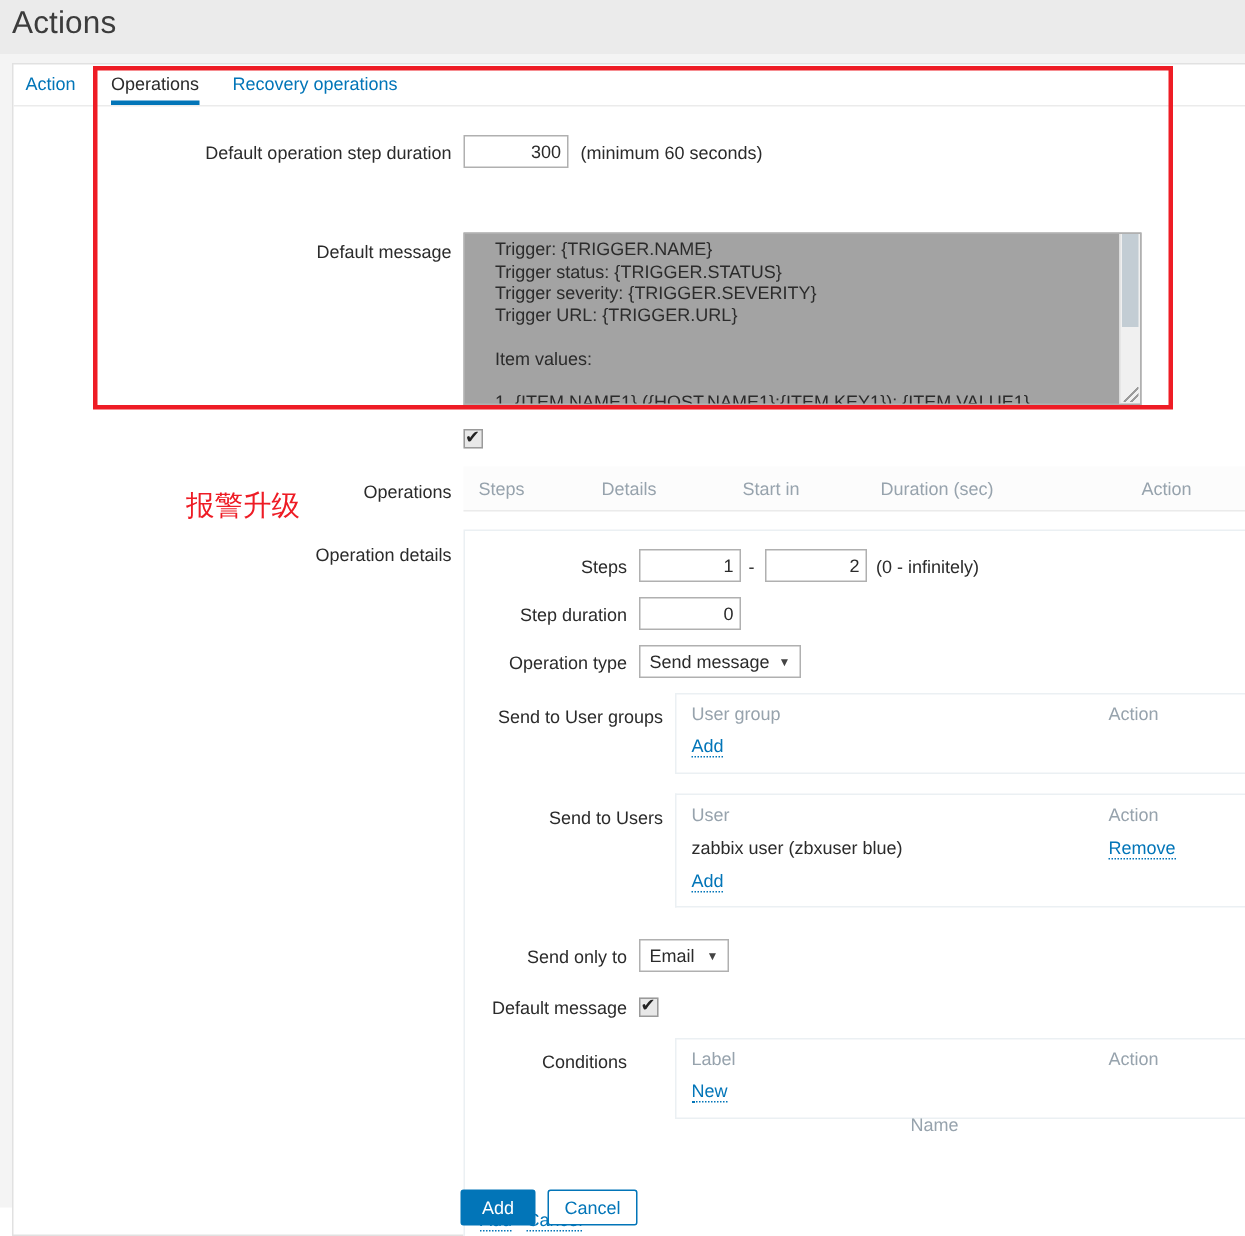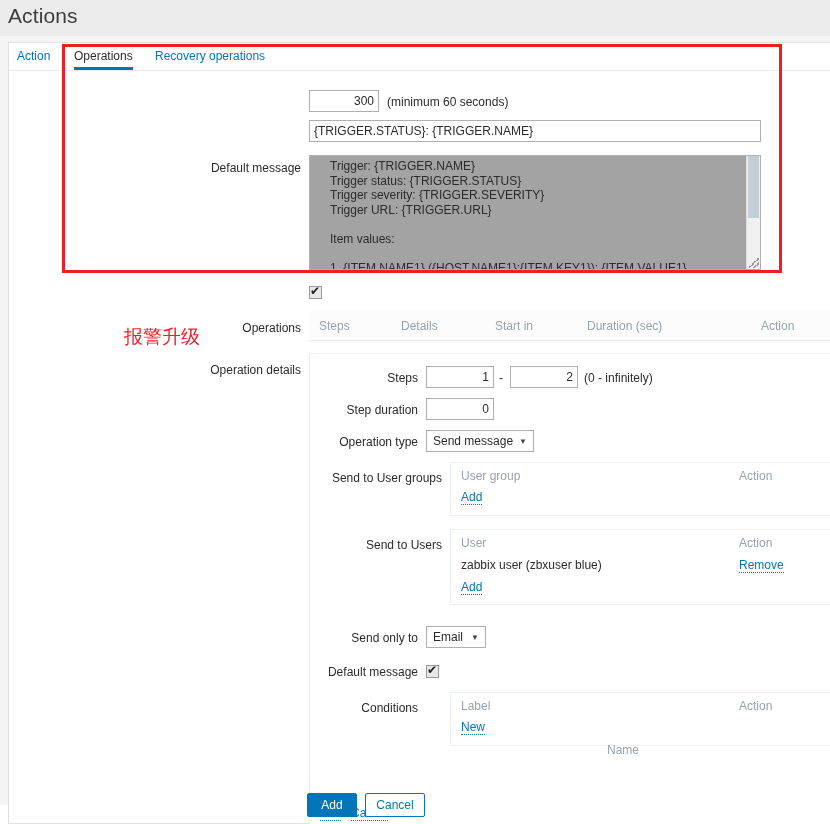--- a/index.html
+++ b/index.html
@@ -163,24 +163,24 @@
 
     <div class="tabbar">
       <div class="tab" id="tab-action">Action</div>
       <div class="tab active" id="tab-operations">
         <span>Operations</span>
         <span class="tab-underline"></span>
       </div>
       <div class="tab" id="tab-recovery">Recovery operations</div>
     </div>
 
+    <div class="flabel" style="left:0; top:52px; width:292px;">Default operation step duration</div>
     <input class="txt" style="left: 300px; top: 47px; width: 70px;" value="300">
     <div class="hint" style="left:378px; top:52px;">(minimum 60 seconds)</div>
 
-    <input class="txt txtleft" style="left: 300px; top: 77px; width: 452px;" value="{TRIGGER.STATUS}: {TRIGGER.NAME}">
 
     <div class="flabel" style="left:0; top:118px; width:292px;">Default message</div>
     <div class="ta-wrap" style="left:300px; top:112px; width:452px; height:115px;">
       <textarea class="ta" spellcheck="false" style="">Trigger: {TRIGGER.NAME}
 Trigger status: {TRIGGER.STATUS}
 Trigger severity: {TRIGGER.SEVERITY}
 Trigger URL: {TRIGGER.URL}
 
 Item values:
 

